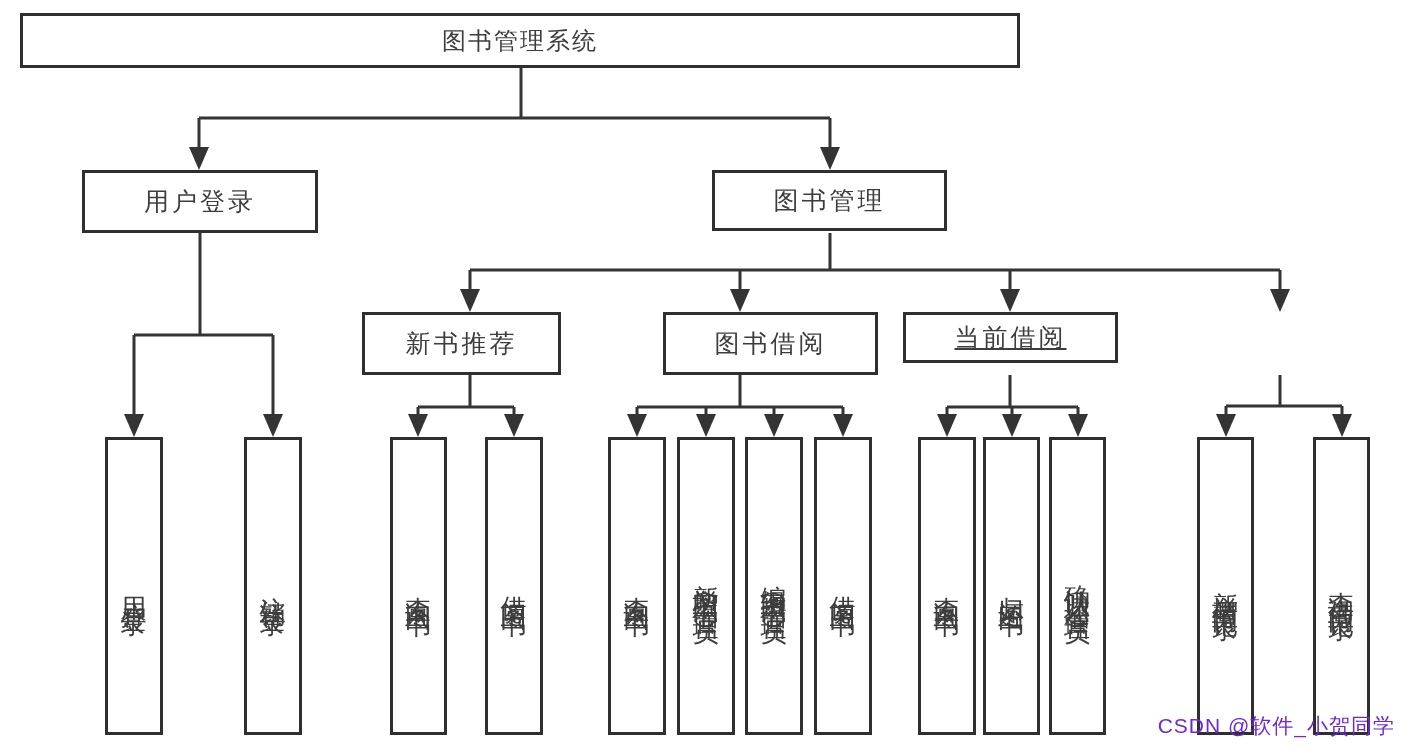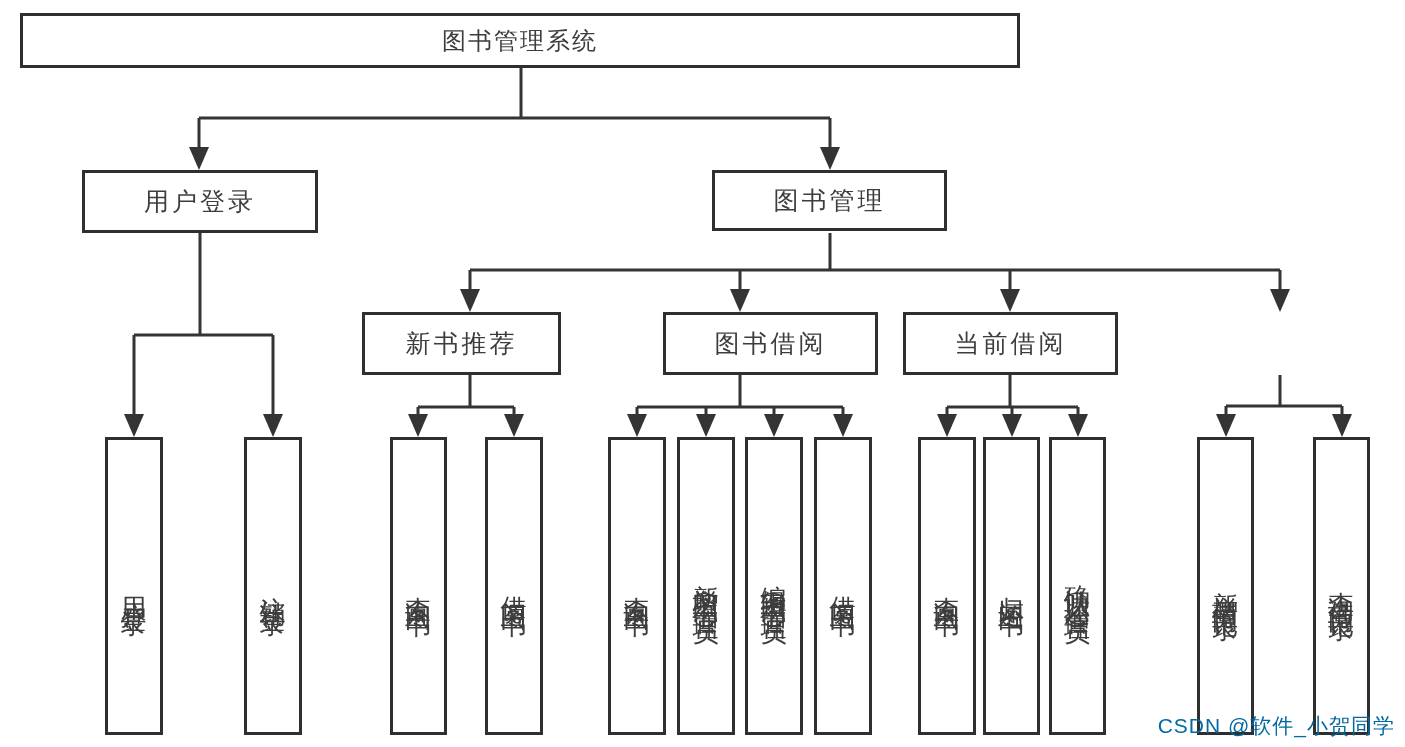--- a/index.html
+++ b/index.html
@@ -46,21 +46,21 @@
     font-size: 26px;
     letter-spacing: 5px;
     line-height: 1;
   }
   .watermark {
     position: absolute;
     right: 10px;
     bottom: 7px;
     font-size: 21px;
     letter-spacing: 1px;
-    color: #0369a1;
+    color: #6d28d9;
     white-space: nowrap;
     z-index: 5;
   }
 </style>
 </head>
 <body>
 
 <div class="stage">
 
   <svg class="connectors" width="1405" height="747" viewBox="0 0 1405 747" xmlns="http://www.w3.org/2000/svg">
@@ -95,21 +95,21 @@
     </g>
   </svg>
 
   <div class="node h-box root-box" style="left:20px; top:13px; width:1000px; height:55px;">图书管理系统</div>
 
   <div class="node h-box" style="left:82px; top:170px; width:236px; height:63px;">用户登录</div>
   <div class="node h-box" style="left:712px; top:170px; width:235px; height:61px;">图书管理</div>
 
   <div class="node h-box" style="left:362px; top:312px; width:199px; height:63px;">新书推荐</div>
   <div class="node h-box" style="left:633px; top:312px; width:215px; height:63px;margin-left:30px;">图书借阅</div>
-  <div class="node h-box" style="left:903px; top:312px; width:215px; height:63px;">当前借阅</div>
+  <div class="node h-box" style="left:903px; top:312px; width:215px; height:51px;text-decoration:underline;">当前借阅</div>
 
   <div class="node v-box" style="left:105px; top:437px; width:58px; height:298px;">用户登录</div>
   <div class="node v-box" style="left:244px; top:437px; width:58px; height:298px;">注销登录</div>
 
   <div class="node v-box" style="left:390px; top:437px; width:57px; height:298px;">查询图书</div>
   <div class="node v-box" style="left:485px; top:437px; width:58px; height:298px;">借阅图书</div>
 
   <div class="node v-box" style="left:608px; top:437px; width:58px; height:298px;">查询图书</div>
   <div class="node v-box" style="left:677px; top:437px; width:58px; height:298px;">新增图书（管理员）</div>
   <div class="node v-box" style="left:745px; top:437px; width:58px; height:298px;">编辑图书（管理员）</div>

